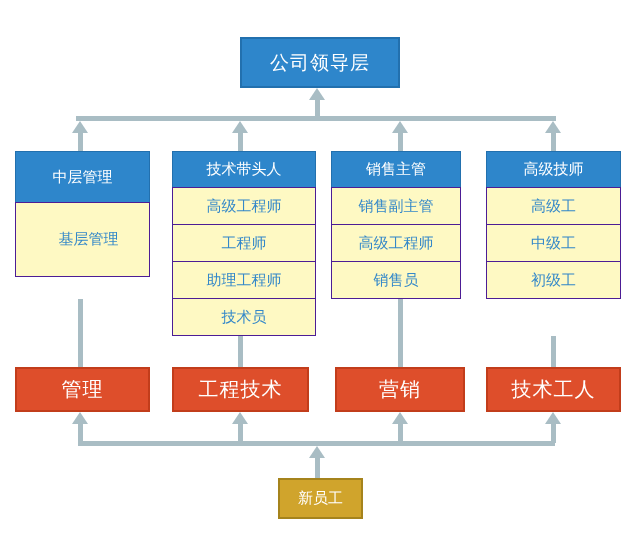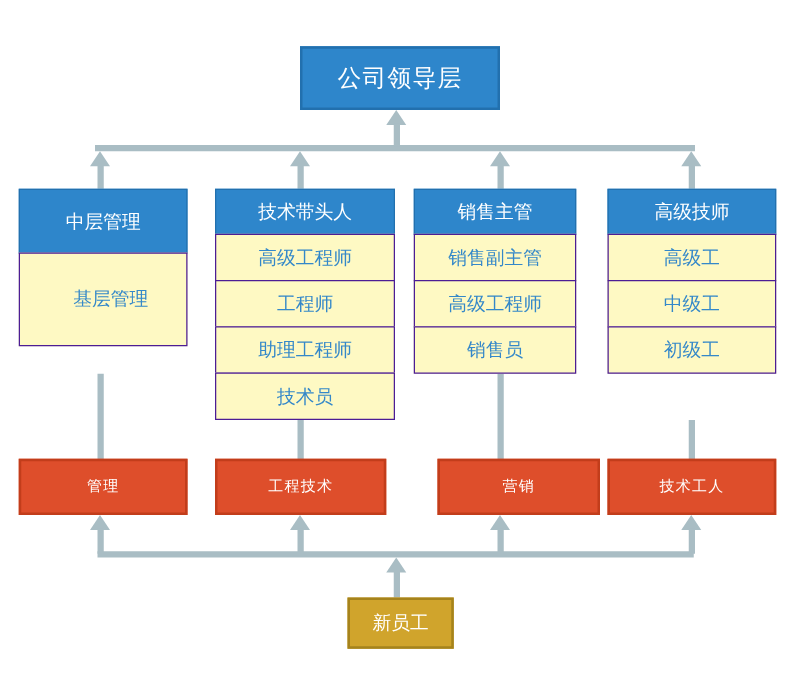--- a/index.html
+++ b/index.html
@@ -42,21 +42,21 @@
     width: 100%; height: 38px; margin-top: -1px;
     background: #fef9c3; border: 1px solid #4c1d95; color: #3488c9;
     display: flex; align-items: center; justify-content: center;
     font-size: 15px;
   }
   .col-cell.tall { height: 75px; padding-left: 12px; }
   .track-box {
     position: absolute; top: 367px; height: 45px;
     background: #de4e2b; border: 2px solid #c23d1b; color: #ffffff;
     display: flex; align-items: center; justify-content: center;
-    font-size: 12px; letter-spacing: 1px;
+    font-size: 20px; letter-spacing: 1px;
   }
   .entry-box {
     position: absolute; left: 278px; top: 478px; width: 85px; height: 41px;
     background: #d0a42c; border: 2px solid #a5831c; color: #ffffff;
     display: flex; align-items: center; justify-content: center;
     font-size: 15px;
   }
 </style>
 </head>
 <body>
@@ -119,18 +119,18 @@
 
   <div class="column" style="left:486px; width:135px;">
     <div class="col-header">高级技师</div>
     <div class="col-cell">高级工</div>
     <div class="col-cell">中级工</div>
     <div class="col-cell">初级工</div>
   </div>
 
   <div class="track-box" style="left:15px;  width:135px;">管理</div>
   <div class="track-box" style="left:172px; width:137px;">工程技术</div>
-  <div class="track-box" style="left:350px; width:130px;">营销</div>
+  <div class="track-box" style="left:335px; width:130px;">营销</div>
   <div class="track-box" style="left:486px; width:135px;">技术工人</div>
 
   <div class="entry-box">新员工</div>
 
 </div>
 
 </body></html>

